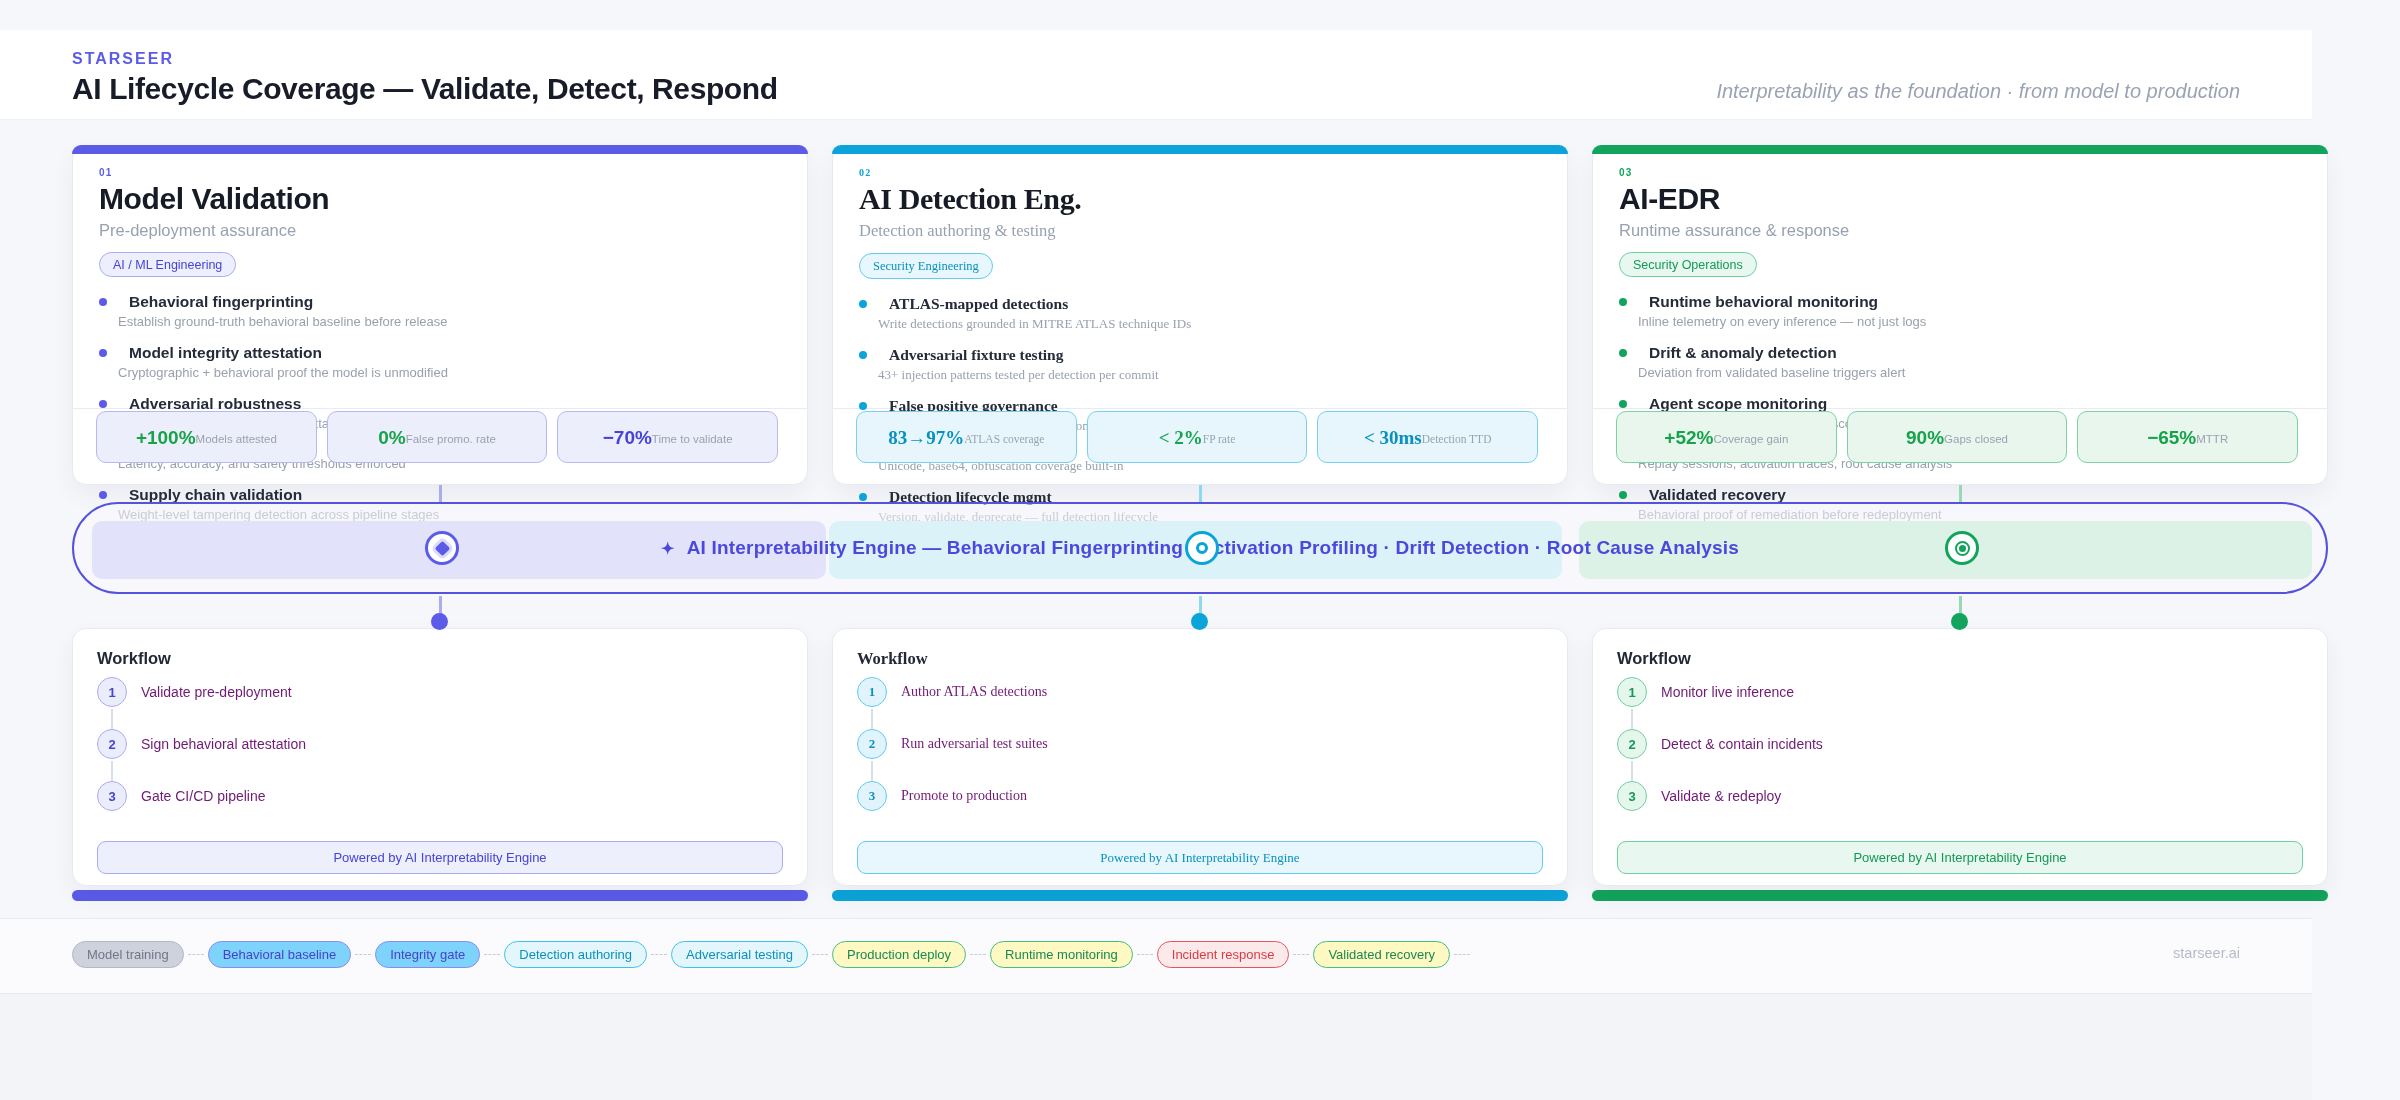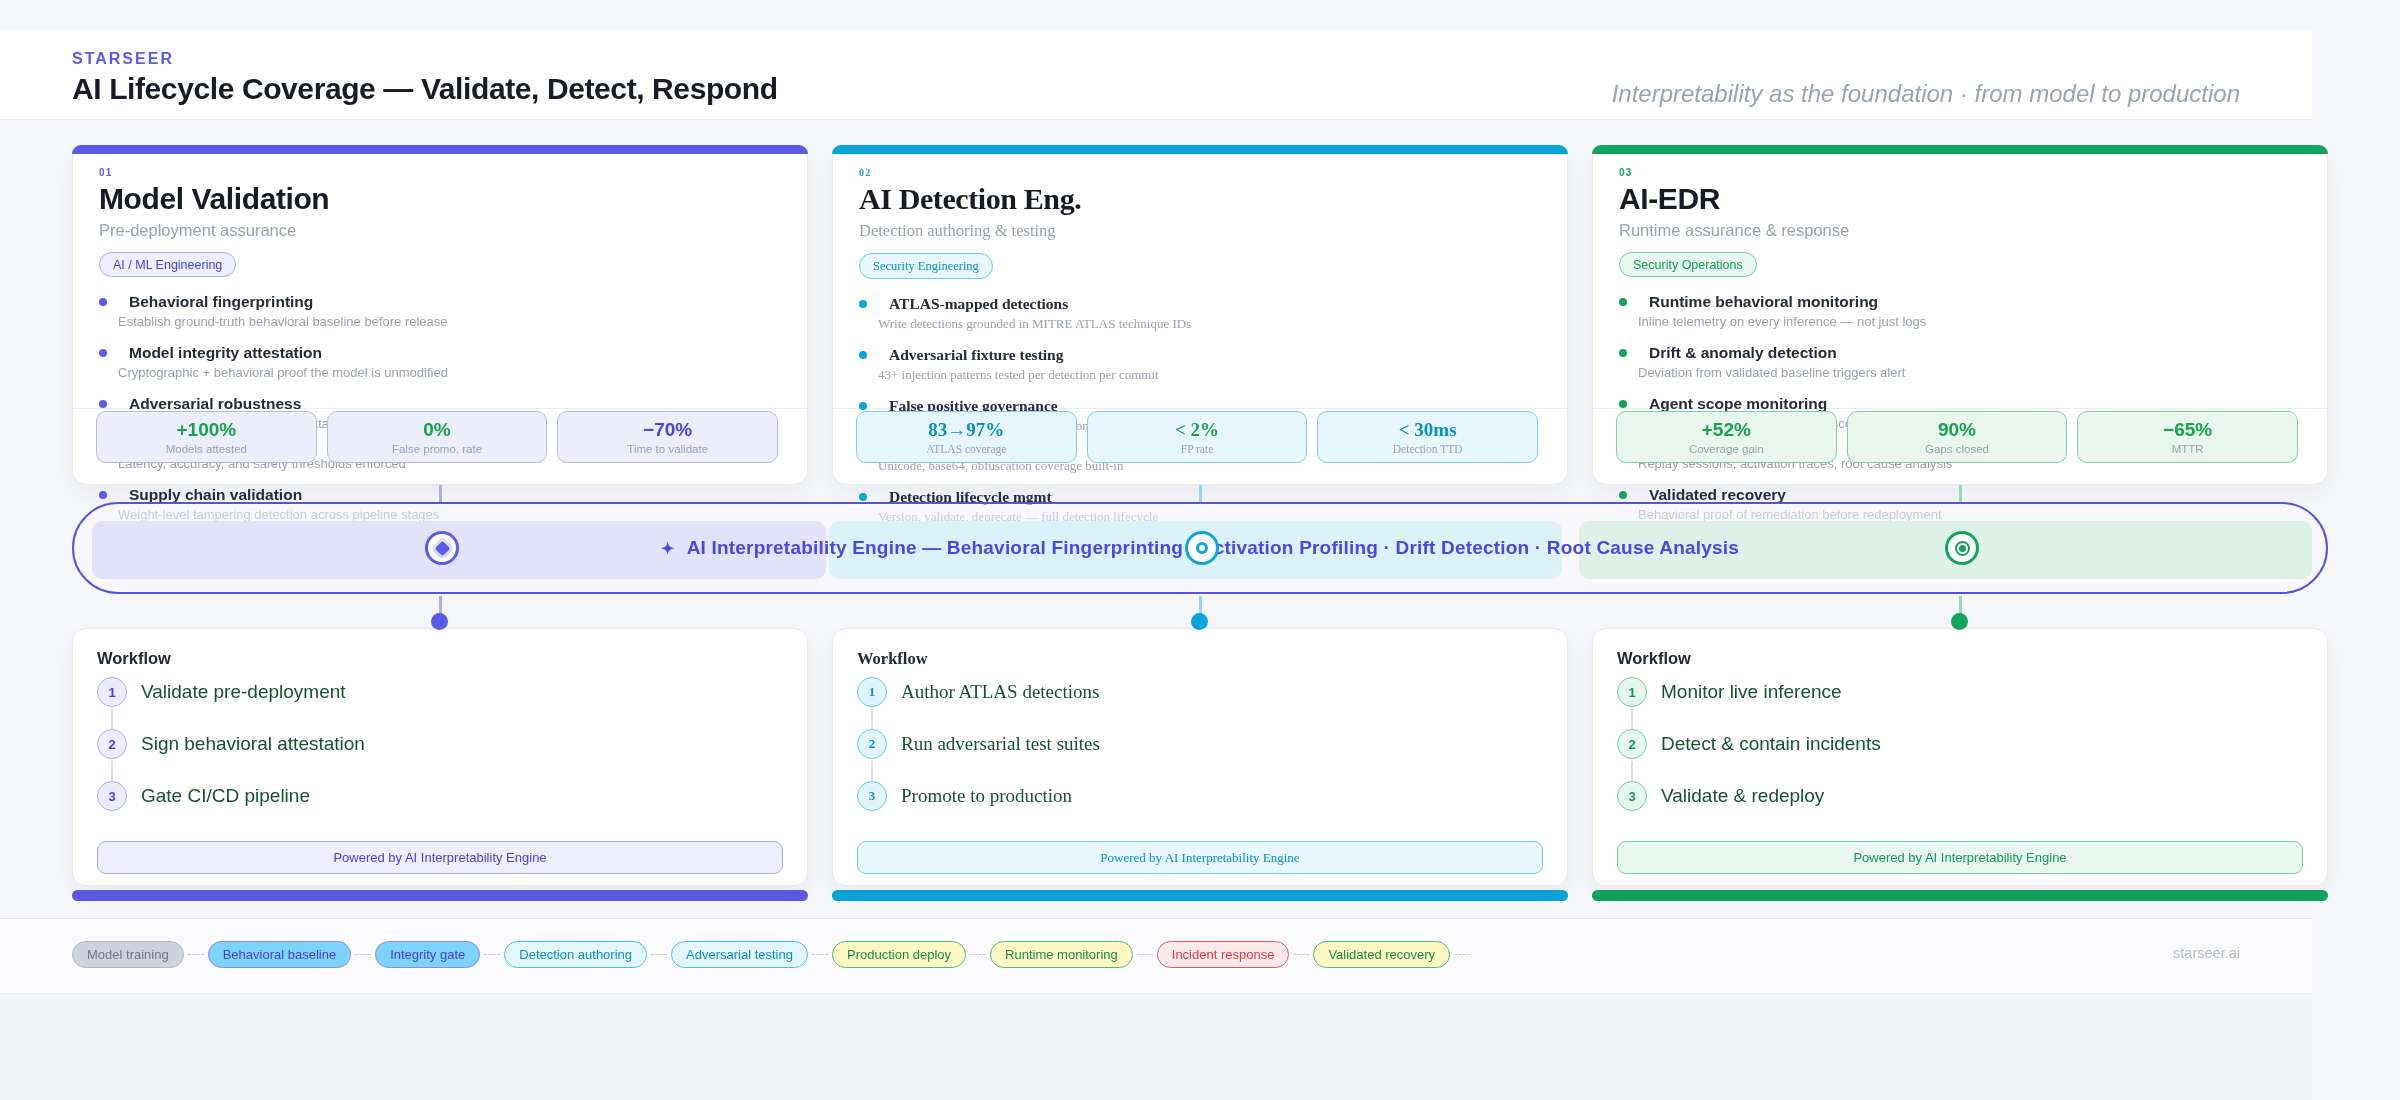--- a/index.html
+++ b/index.html
@@ -4,21 +4,21 @@
 <style>
   * { margin:0; padding:0; box-sizing:border-box; }
   html,body { width:2400px; height:1100px; }
   body { font-family:"Liberation Sans", sans-serif; background:#F6F7FB; position:relative; overflow:hidden; }
   .page { position:absolute; inset:0; width:2312px; height:1100px; background:#F6F7FB;margin-top:30px; }
 
   
   .header { position:absolute; top:0; left:0; right:0; height:90px; background:#FFFFFF; border-bottom:1.5px solid #EEF0F5; }
   .brand { position:absolute; left:72px; top:20px; font-size:16px; font-weight:800; letter-spacing:2px; color:#5B5BE8; }
   .page-title { position:absolute; left:72px; top:42px; font-size:30px; font-weight:800; letter-spacing:-0.4px; color:#171C28; }
-  .tagline { position:absolute; right:72px; top:50px; font-size:24px; font-style:italic; color:#9AA3B4; }
+  .tagline { position:absolute; right:72px; top:50px; font-size:20px; font-style:italic; color:#9AA3B4; }
 
   
   .col { position:absolute; top:0; width:736px; height:1100px; }
   .col.c0 { left:72px;  --ac:#5B5BE8; --ac-text:#4643D8; --ac-border:#A9ACF2; --ac-light:#EEEFFC; --stat-bg:#EDEEFB; --stat-border:#B6B9F0; --soft:#A9ACF2; --step-bg:#ECEDFB; }
   .col.c1 { left:832px;font-family:Liberation Serif, serif; --ac:#0BA4DA; --ac-text:#0891BE; --ac-border:#63CBEE; --ac-light:#E7F7FD; --stat-bg:#E7F6FC; --stat-border:#7AD0EE; --soft:#8ED9F2; --step-bg:#E2F4FB; }
   .col.c2 { left:1592px;--ac:#12A45C; --ac-text:#139A56; --ac-border:#6FD0A1; --ac-light:#E8F7EF; --stat-bg:#E8F6EE; --stat-border:#7CD3A4; --soft:#94DBB5; --step-bg:#E5F6EC; }
 
   
   .colcard { position:absolute; top:115px; left:0; width:736px; height:340px; background:#FFFFFF; border:1px solid #E8EAF0; border-radius:14px; box-shadow:0 10px 24px rgba(23,28,40,.05); z-index:1; }
   .accentbar { position:absolute; top:-1px; left:-1px; right:-1px; height:9px; border-radius:14px 14px 0 0; background:var(--ac); }
@@ -29,21 +29,21 @@
   .badge { display:inline-block; margin-top:12px; padding:4.5px 13px; font-size:12.5px; color:var(--ac-text); border:1px solid var(--ac-border); background:var(--ac-light); border-radius:999px; }
   .features { margin-top:15px; }
   .feat { margin-bottom:13px; }
   .feat-t { display:flex; align-items:center; font-size:15.5px; font-weight:700; color:#242B39; line-height:19px;gap:11px; }
   .dot { width:8px; height:8px; border-radius:50%; background:var(--ac); margin-right:11px; flex:0 0 8px; }
   .feat-d { margin:3px 0 0 19px; font-size:13px; color:#99A1AE; line-height:16px; }
   .pre-stat-line { position:absolute; top:262px; left:0; right:0; height:1px; background:#E9EBF1; }
 
   
   .statrow { position:absolute; top:381px; left:24px; right:30px; height:52px; display:flex; gap:10px; z-index:6; }
-  .stat { flex:1; background:var(--stat-bg); border:1.5px solid var(--stat-border); border-radius:10px; display:flex; flex-direction:column; align-items:center; justify-content:center; }
+  .stat { flex:1; background:var(--stat-bg); border:1.5px solid var(--stat-border); border-radius:10px; display:flex; flex-direction:row; align-items:center; justify-content:center; }
   .stat-v { font-size:19px; font-weight:800; line-height:21px; color:var(--ac-text); }
   .stat-v.tone-green { color:#16A34A; }
   .stat-l { margin-top:3px; font-size:11.5px; color:#9AA2AF; }
 
   
   .conn-top  { position:absolute; left:367px; top:455px; width:2.5px; height:17px; background:var(--soft); z-index:4; }
   .conn-stem { position:absolute; left:367px; top:566px; width:2.5px; height:20px; background:var(--soft); z-index:4; }
   .conn-dot  { position:absolute; left:359px; top:583px; width:17px; height:17px; border-radius:50%; background:var(--ac); z-index:7; }
 
   
@@ -62,21 +62,21 @@
   .in-ring { width:12px; height:12px; border:3px solid #0BA4DA; border-radius:50%; }
   .in-ring2 { width:15px; height:15px; border:2.5px solid #12A45C; border-radius:50%; display:flex; align-items:center; justify-content:center; }
   .in-dot { width:7px; height:7px; border-radius:50%; background:#12A45C; }
 
   
   .wfcard { position:absolute; top:598px; left:0; width:736px; height:258px; background:#FFFFFF; border:1px solid #E8EAF0; border-radius:14px; box-shadow:0 10px 24px rgba(23,28,40,.05); z-index:2; }
   .wf-title { position:absolute; top:20px; left:24px; font-size:16.5px; font-weight:800; color:#222836; }
   .step { position:absolute; left:24px; display:flex; align-items:center; }
   .step.s0 { top:48px; } .step.s1 { top:100px; } .step.s2 { top:152px; }
   .step-n { width:30px; height:30px; border-radius:50%; border:1.5px solid var(--ac-border); background:var(--step-bg); color:var(--ac-text); font-size:13px; font-weight:700; display:flex; align-items:center; justify-content:center; flex:0 0 30px; }
-  .step-l { margin-left:14px; font-size:19px; color:#14532d; }
+  .step-l { margin-left:14px; font-size:14px; color:#701a75; }
   .step-line { position:absolute; left:38px; width:1.5px; height:20px; background:#DADEE8; }
   .step-line.l0 { top:80px; } .step-line.l1 { top:132px; }
   .powered { position:absolute; left:24px; right:24px; top:212px; height:33px; border:1.2px solid var(--ac-border); background:var(--ac-light); color:var(--ac-text); border-radius:9px; font-size:13px; display:flex; align-items:center; justify-content:center; }
   .colbar { position:absolute; top:860px; left:0; width:736px; height:11px; border-radius:6px; background:var(--ac); }
 
   
   .footer { position:absolute; top:888px; left:0; right:0; height:75px; background:#FBFBFD; border-top:1.5px solid #E7E9F0; }
   .pills { position:absolute; left:72px; top:22px; display:flex; align-items:center; }
   .pill { padding:5px 14px; border-radius:999px; font-size:13px; white-space:nowrap; border:1.3px solid transparent; }
   .pill.gray   { background:#CDD2DC; border-color:#B2B8C4; color:#6F7888; }

